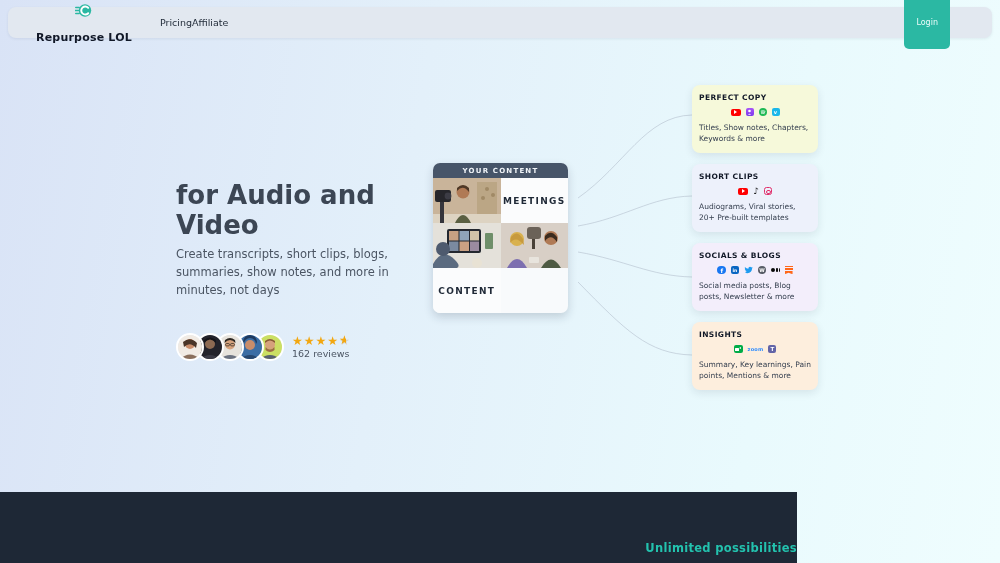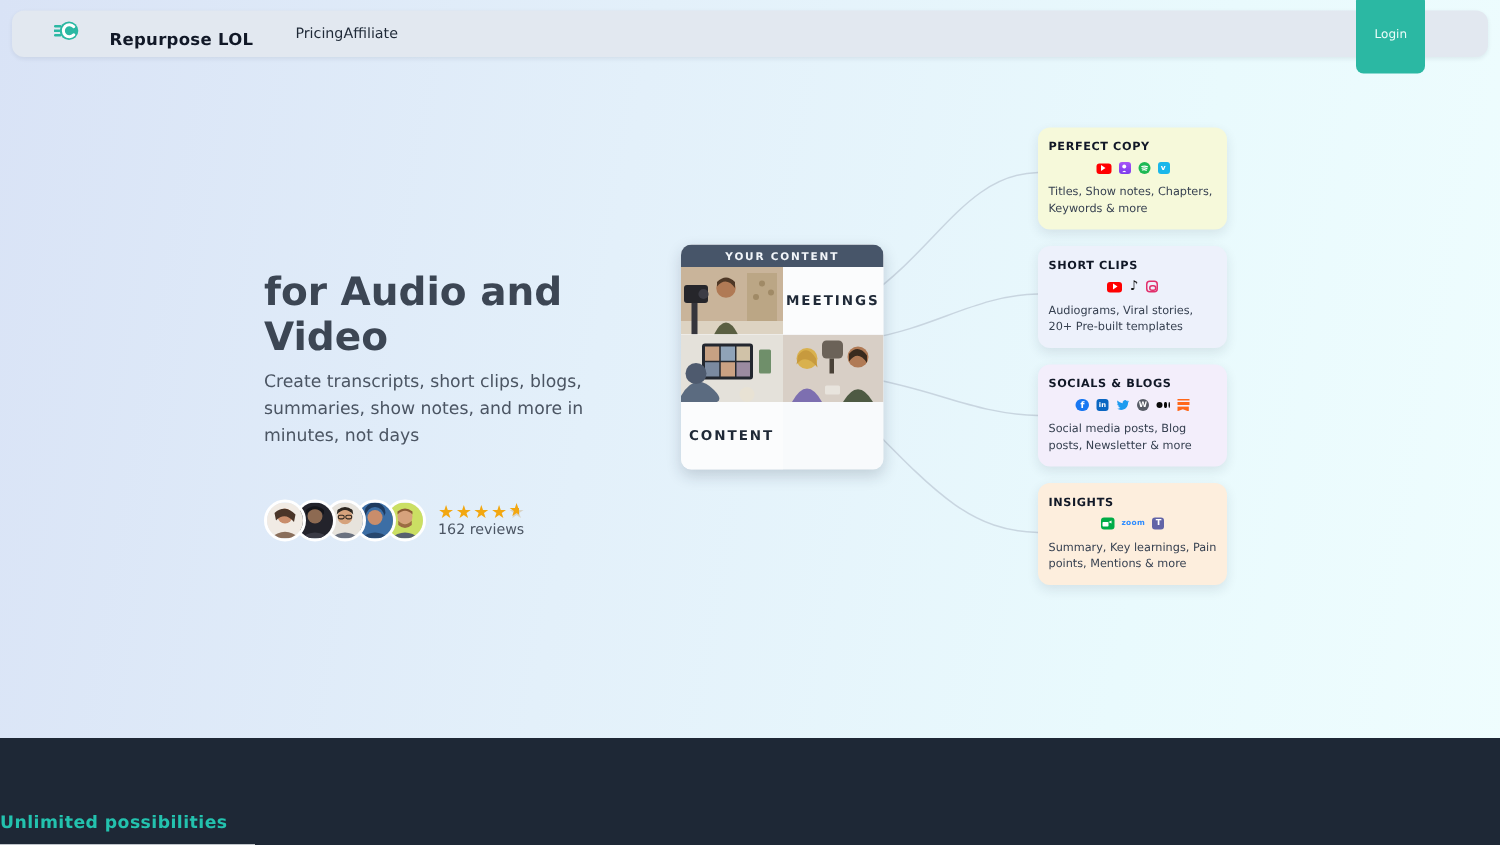--- a/index.html
+++ b/index.html
@@ -13,21 +13,21 @@
     background:linear-gradient(100deg,#d9e3f6 0%,#e3f0fa 40%,#e9fafd 75%,#effdfe 100%);
   }
 
   
   .navbar {
     position:absolute; left:8px; top:7px; width:984px; height:31px;
     background:#e2e8f0; border-radius:8px;
     display:flex; align-items:center; padding:0 10px;
     box-shadow:0 1px 3px rgba(30,41,59,.08);
   }
-  .brand { display:flex; align-items:flex-end; gap:20px; margin-left:18px; }
+  .brand { display:flex; align-items:center; gap:8px; margin-left:18px;flex-direction:column; }
   .brand-name { font-size:11px; font-weight:bold; color:#111827; letter-spacing:.2px; }
   .nav-links { display:flex; margin-left:28px; }
   .nav-link { font-size:9.5px; color:#1f2937; cursor:pointer; }
   .login-btn {
     margin-left:auto; margin-right:32px;
     background:#2bb8a3; color:#eafcf9; border:none; cursor:pointer;
     font-size:8px; font-family:inherit; padding:22px 12px; border-radius:5px;
   }
 
   
@@ -60,21 +60,21 @@
   .stars { font-size:12px; letter-spacing:1px; color:#f2a710; line-height:1; }
   .star-half { position:relative; color:#d8d3c6; }
   .star-half::before { content:"★"; position:absolute; left:0; top:0; width:55%; overflow:hidden; color:#f2a710; }
   .reviews { font-size:9.5px; color:#4b5563; }
 
   
   .connectors { position:absolute; left:0; top:0; width:1000px; height:563px; pointer-events:none; }
 
   
   .content-card {
-    position:absolute; left:454px; top:163px; width:135px; height:150px;
+    position:absolute; left:433px; top:163px; width:135px; height:150px;
     background:#f8fafc; border-radius:7px; overflow:hidden;
     box-shadow:0 4px 10px rgba(30,41,59,.18);
   }
   .content-card-header {
     height:15px; background:#475569; display:flex; align-items:center; justify-content:center;
   }
   .content-card-header span { color:#f1f5f9; font-size:7px; font-weight:bold; letter-spacing:1.2px; }
   .content-grid { display:grid; grid-template-columns:1fr 1fr; grid-auto-rows:45px; }
   .cell-label { display:flex; align-items:center; justify-content:center; background:#fbfcfd; }
   .cell-label span { font-size:9px; font-weight:bold; letter-spacing:1.3px; color:#1f2937; }
@@ -118,22 +118,22 @@
   .ic-substack i:last-child { height:3.5px; clip-path:polygon(0 0,100% 0,100% 100%,50% 55%,0 100%); }
   .ic-meet { background:#00ac47; width:9px; height:8px; border-radius:2px; position:relative; }
   .ic-meet::after { content:""; position:absolute; left:1.5px; top:2.5px; width:3.5px; height:3px; background:#fff; border-radius:.5px; }
   .ic-meet::before { content:""; position:absolute; right:1.2px; top:2.2px;
     border-right:2.5px solid #fff; border-top:1.8px solid transparent; border-bottom:1.8px solid transparent; }
   .ic-zoom { font-size:5px; font-weight:bold; color:#2d8cff; letter-spacing:.2px; }
   .ic-teams { background:#6264a7; font-size:5.5px; }
 
   
   .footer {
-    position:absolute; left:0; top:492px; width:1000px; height:71px;
-    background:#1e2836; display:flex; justify-content:flex-start; align-items:flex-end;
+    position:absolute; left:0; top:492px; width:797px; height:71px;
+    background:#1e2836; display:flex; justify-content:flex-end; align-items:flex-end;
   }
   .footer-text { color:#23c2ae; font-size:11.5px; font-weight:bold; margin-bottom:8px; letter-spacing:.3px; }
 </style>
 </head>
 <body>
 
 <div class="page">
 
   <header class="navbar">
     <div class="brand">

